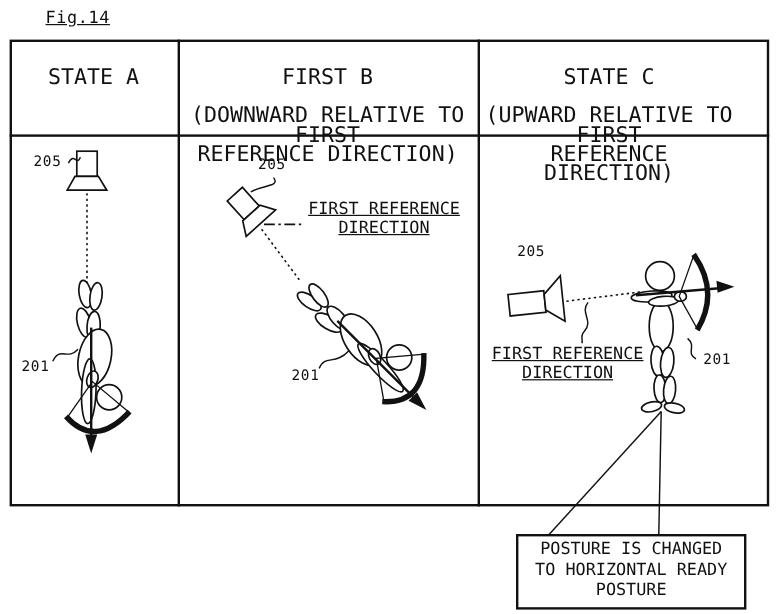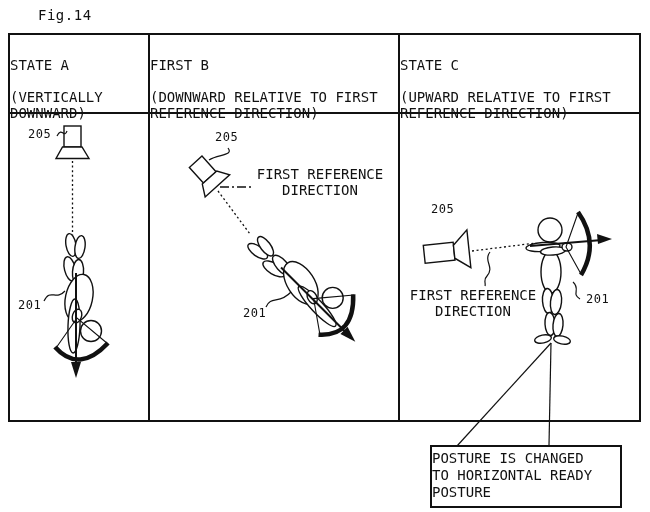--- a/index.html
+++ b/index.html
@@ -1,34 +1,34 @@
 <!DOCTYPE html>
 <html><head>
 <meta charset="utf-8">
 <style>
   html,body{margin:0;padding:0;background:#fff;}
   .page{position:relative;width:650px;height:512px;background:#fff;overflow:hidden;
         font-family:"DejaVu Sans Mono",monospace;color:#111;}
-  .fig-label{position:absolute;left:38px;top:7px;font-size:14px;letter-spacing:0.5px;}
+  .fig-label{position:absolute;left:38px;top:7px;font-size:14px;letter-spacing:0.5px;text-decoration:underline;}
   .table-frame{position:absolute;left:8px;top:33px;width:633px;height:389px;
                border:2px solid #111;box-sizing:border-box;}
   .vline{position:absolute;top:33px;width:2px;height:389px;background:#111;}
   .v1{left:148px}.v2{left:398px}
   .hline{position:absolute;left:8px;top:112px;width:633px;height:2px;background:#111;}
-  .hdr{position:absolute;top:41px;text-align:left;font-size:14px;line-height:16px;
+  .hdr{position:absolute;top:41px;text-align:center;font-size:18px;line-height:16px;
        white-space:pre-line;letter-spacing:0px;}
   .hdr-a{left:10px;width:136px}
   .hdr-b{left:150px;width:246px}
   .hdr-c{left:400px;width:215px}
   .num{position:absolute;font-size:12px;letter-spacing:0.5px;}
-  .ann{position:absolute;font-size:14px;line-height:16px;text-align:center;white-space:pre-line;}
+  .ann{position:absolute;font-size:14px;line-height:16px;text-align:center;white-space:pre-line;text-decoration:underline;}
   .ann-b{left:252px;top:166px;width:136px;}
   .ann-c{left:405px;top:287px;width:136px;}
   .callout{position:absolute;left:430px;top:445px;width:192px;height:63px;
-           border:2px solid #111;box-sizing:border-box;text-align:left;
+           border:2px solid #111;box-sizing:border-box;text-align:center;
            font-size:14px;line-height:17px;white-space:pre-line;padding-top:3px;}
   .art{position:absolute;left:0;top:0;pointer-events:none;}
   .art ellipse,.art circle,.art rect,.art path{fill:#fff;stroke:#111;stroke-width:1.4;}
   .art line{stroke:#111;stroke-width:1.3;}
   .art .thin{fill:none;stroke-width:1.1;}
   .art .bow{fill:none;stroke-width:4.5;}
   .art .shaft{stroke-width:2;}
   .art .solid{fill:#111;stroke:none;}
   .art .dot{stroke-dasharray:2,2.6;}
   .art .dashdot{stroke-dasharray:9,3,2,3;}
@@ -41,22 +41,20 @@
 
   <div class="fig-label">Fig.14</div>
 
   <div class="table-frame"></div>
   <div class="vline v1"></div>
   <div class="vline v2"></div>
   <div class="hline"></div>
 
   <div class="hdr hdr-a">
     <div>STATE A</div>
-    <div>(VERTICALLY
-DOWNWARD)</div>
   </div>
   <div class="hdr hdr-b">
     <div>FIRST B</div>
     <div>(DOWNWARD RELATIVE TO FIRST
 REFERENCE DIRECTION)</div>
   </div>
   <div class="hdr hdr-c">
     <div>STATE C</div>
     <div>(UPWARD RELATIVE TO FIRST
 REFERENCE DIRECTION)</div>

